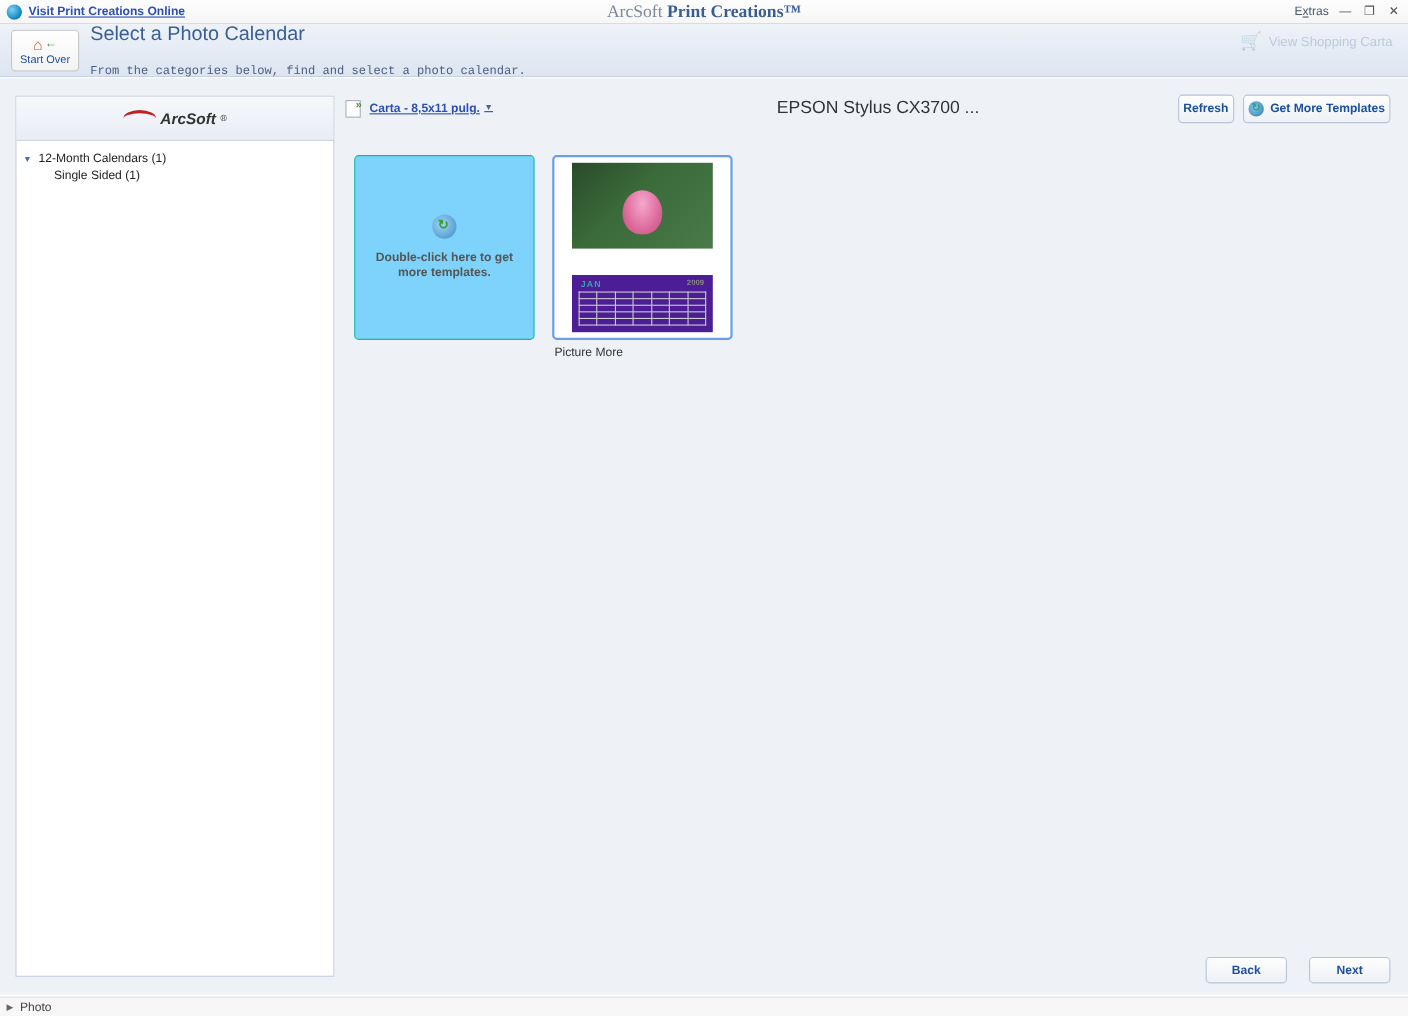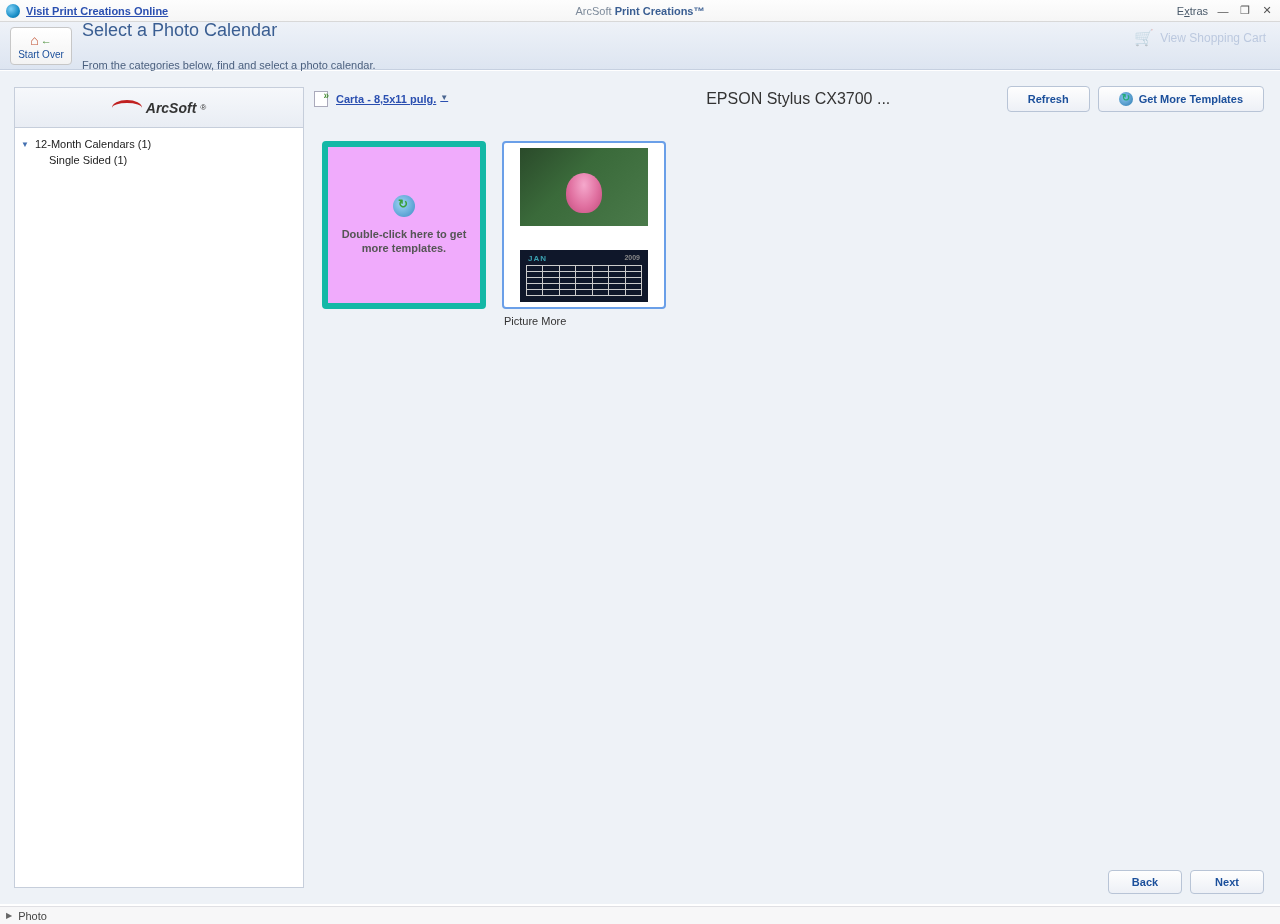--- a/index.html
+++ b/index.html
@@ -32,21 +32,22 @@
     text-decoration: underline;
     font-size: 11px;
     font-weight: bold;
     cursor: pointer;
   }
   .titlebar .center-title {
     position: absolute;
     left: 50%;
     transform: translateX(-50%);
     color: #5f7da9;
-    font-size: 11px;
+    font-size: 16px;
+    font-family: Liberation Serif, serif;
   }
   .titlebar .center-title .brand { color: #7d8a9a; font-weight: normal; }
   .titlebar .center-title .product { color: #3a5e92; font-weight: bold; }
   .titlebar .right-controls {
     margin-left: auto;
     display: flex;
     align-items: center;
     gap: 8px;
     color: #4a5a6a;
   }
@@ -73,21 +74,21 @@
     justify-content: center;
     cursor: pointer;
     gap: 1px;
   }
   .start-over-btn .so-icon { display:flex; align-items:center; gap:2px; }
   .house-icon { font-size: 14px; color: #c05030; }
   .arrow-left-icon { color: #4a8f3a; font-size: 11px; font-weight:bold;}
   .start-over-btn .so-label { font-size: 10px; color: #1b4f9b; }
   .header-text { margin-left: 10px; }
   .header-text .page-title { color: #3a5e92; font-size: 18px; font-weight: normal; }
-  .header-text .page-subtitle { color: #4a5f7e; font-size: 11px; margin-top: 18px; }
+  .header-text .page-subtitle { color: #4a5f7e; font-size: 11px; margin-top: 18px; font-family: Liberation Mono, monospace; }
   .header .cart-area {
     position: absolute;
     right: 14px;
     top: 6px;
     display: flex;
     align-items: center;
     gap: 6px;
     opacity: 0.35;
   }
   .cart-icon { color: #d08a4a; font-size: 16px; }
@@ -154,21 +155,21 @@
     font-size: 11px;
     font-weight: bold;
     cursor: pointer;
     display:flex; align-items:flex-start; gap:4px;
   }
   .paper-selector .dd-arrow { color:#4a6590; font-size:8px; text-decoration:none;}
   .printer-label { margin-left: 250px; color: #333; font-size: 16px; }
   .toolbar .spacer { flex: 1; }
   .tb-btn {
     height: 26px;
-    padding: 0 20px;
+    padding: 0 4px;
     background: linear-gradient(to bottom, #fefefe, #edf0f6);
     border: 1px solid #b8c4d6;
     border-radius: 4px;
     color: #1b4f9b;
     font-weight: bold;
     font-size: 11px;
     cursor: pointer;
     display: flex; align-items: center; gap: 6px;
   }
   .refresh-icon-sm { width:14px; height:14px; border-radius:50%; background: radial-gradient(circle at 40% 40%, #8ec7f0, #2a7ab0); position:relative;}
@@ -177,23 +178,23 @@
     display: flex;
     gap: 16px;
     padding: 28px 8px;
     align-items: flex-start;
   }
   .tile {
     width: 164px;
   }
   .tile-frame {
     width: 164px; height: 168px;
-    border: 6px solid #14b8a6;
+    border: 1px solid #14b8a6;
     border-radius: 4px;
-    background: #f0abfc;
+    background: #7dd3fc;
     display: flex;
     flex-direction: column;
     align-items: center;
     justify-content: center;
     gap: 10px;
     cursor: pointer;
   }
   .tile-frame.selected {
     border: 2px solid #6a9fe8;
     background: #fff;
@@ -205,32 +206,32 @@
     position: relative;
   }
   .getmore-icon::after { content:'↻'; color:#3a9f3a; font-size:12px; font-weight:bold; position:absolute; top:2px; left:5px;}
   .tile-text { color:#555; font-size:11px; font-weight:bold; text-align:center; line-height:1.3; padding:0 8px;}
   .cal-preview { width: 128px; height: 78px; background: linear-gradient(135deg, #2a4a2a 0%, #3a6a3a 40%, #4a7a4a 100%); position:relative; }
   .lotus {
     position:absolute; left:50%; top:58%; transform:translate(-50%,-50%);
     width:36px; height:40px; border-radius: 50% 50% 45% 45%;
     background: radial-gradient(ellipse at 50% 30%, #f5a8cc 0%, #e070a0 55%, #c04a7a 100%);
   }
-  .cal-grid { width:128px; margin-top:14px; background:#0f172a; padding:4px 6px 6px;}
+  .cal-grid { width:128px; margin-top:14px; background:#4c1d95; padding:4px 6px 6px;}
   .cal-grid .month-row { display:flex; justify-content:space-between; font-size:8px; color:#3aa0b0; font-weight:bold; letter-spacing:1px; padding: 0 2px 2px;}
   .cal-grid .year { color:#888; font-size:7px; letter-spacing:0;}
   .mini-table { width:100%; border-collapse:collapse; }
   .mini-table td { border:1px solid #ccc; width:14.2%; height:6px; }
   .tile-label { font-size:11px; color:#333; margin-top:6px; padding-left:2px;}
   .bottom-bar {
     position: absolute;
     right: 16px;
     bottom: 30px;
     display: flex;
-    gap: 8px;
+    gap: 20px;
     align-items: center;
   }
   .nav-btn {
     width: 74px; height: 24px;
     background: linear-gradient(to bottom, #fefefe, #edf0f6);
     border: 1px solid #b8c4d6;
     border-radius: 4px;
     color: #1b4f9b;
     font-weight: bold;
     font-size: 11px;
@@ -276,21 +277,21 @@
       <span class="arrow-left-icon">←</span>
     </div>
     <span class="so-label">Start Over</span>
   </div>
   <div class="header-text">
     <div class="page-title">Select a Photo Calendar</div>
     <div class="page-subtitle">From the categories below, find and select a photo calendar.</div>
   </div>
   <div class="cart-area">
     <span class="cart-icon">🛒</span>
-    <span class="cart-label">View Shopping Cart</span>
+    <span class="cart-label">View Shopping Carta</span>
   </div>
 </div>
 
 <div class="main">
   <div class="sidebar">
     <div class="sidebar-logo">
       <span class="arc-swoosh"></span>
       <b>ArcSoft</b>
         <sup style="font-size:8px;">®</sup>
     </div>

